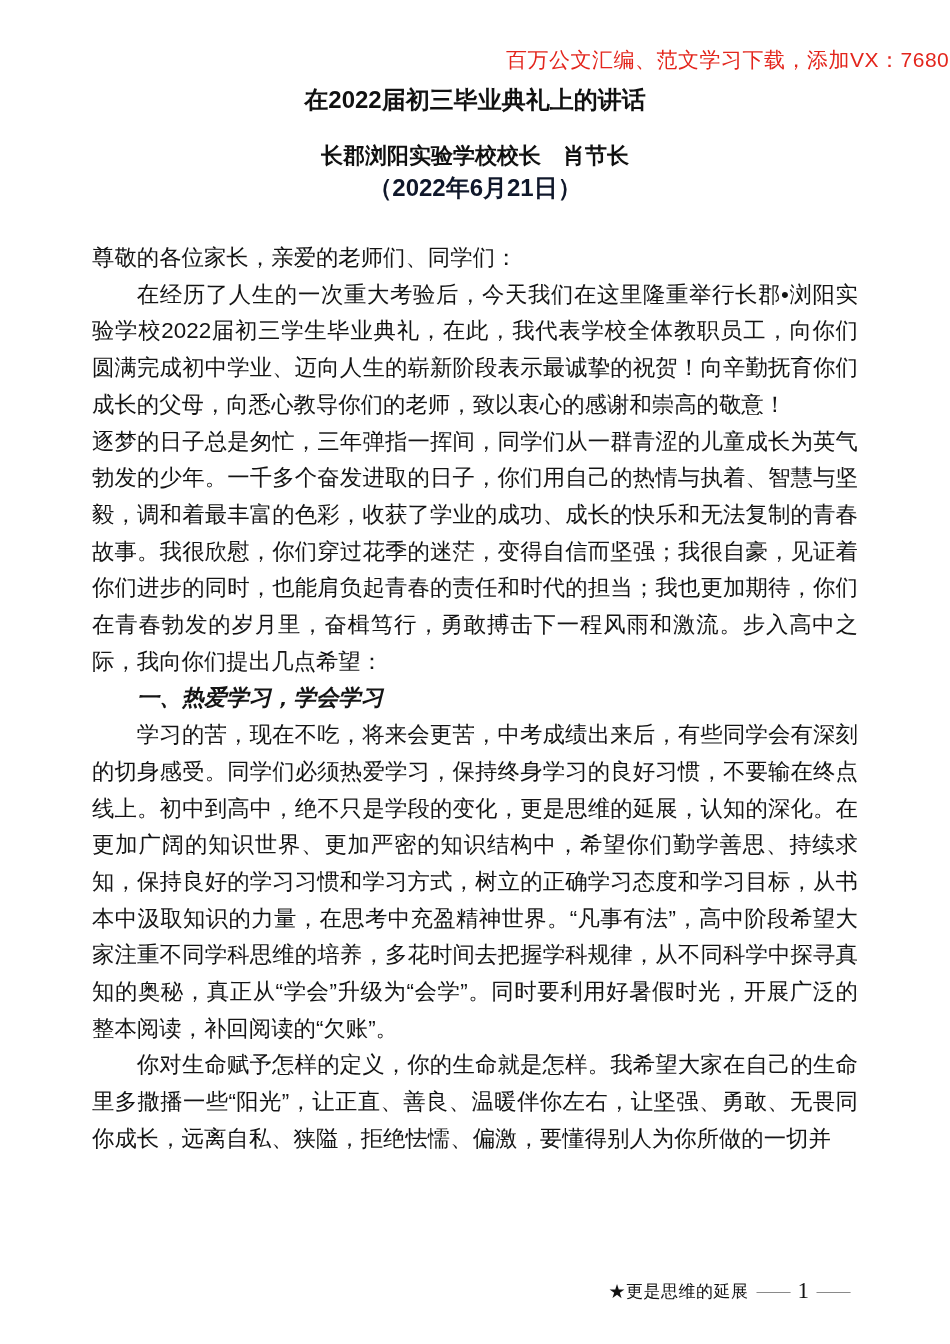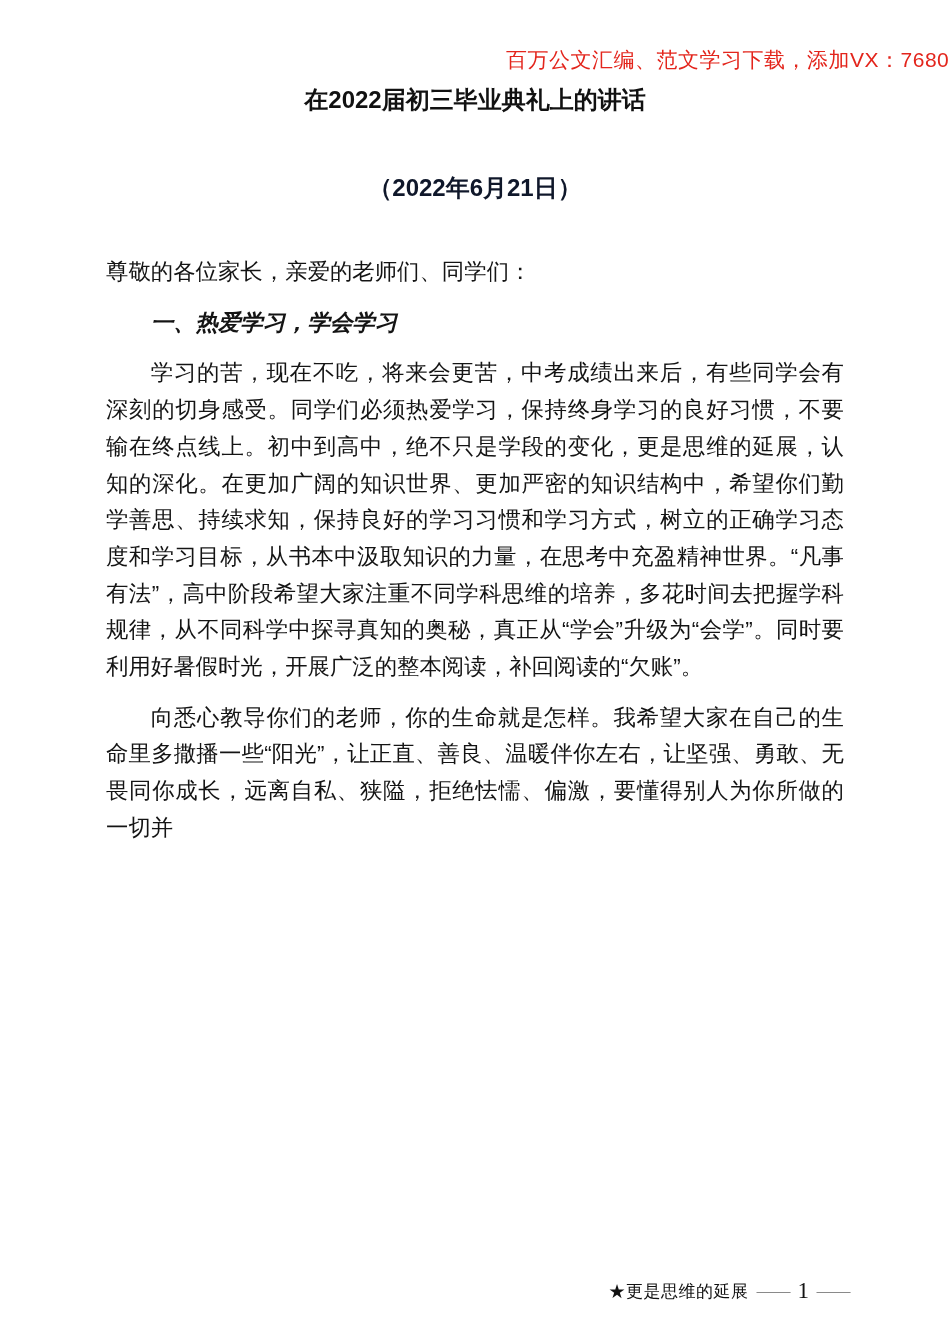--- a/index.html
+++ b/index.html
@@ -64,21 +64,21 @@
     position: absolute;
     top: 240px;
     left: 92px;
     width: 766px;
     font-size: 22.4px;
     line-height: 36.7px;
     text-align: justify;
     color: #141414;
   }
   .content p {
-    margin: 14px;
+    margin: 0;
     padding: 0;
   }
   .content p.indent {
     text-indent: 2em;
   }
   .content p.heading {
     font-weight: bold;
     font-style: italic;
   }
   .footer {
@@ -110,28 +110,31 @@
 </style>
 </head>
 <body>
 
 <div class="page">
 
   <div class="watermark">百万公文汇编、范文学习下载，添加VX：76807688</div>
 
   <div class="doc-title">在2022届初三毕业典礼上的讲话</div>
 
+  <div class="doc-subtitle">长郡浏阳实验学校校长　肖节长</div>
 
   <div class="doc-date">（2022年6月21日）</div>
 
   <div class="content">
     <p class="no-indent">尊敬的各位家长，亲爱的老师们、同学们：</p>
+    <p class="indent">在经历了人生的一次重大考验后，今天我们在这里隆重举行长郡•浏阳实验学校2022届初三学生毕业典礼，在此，我代表学校全体教职员工，向你们圆满完成初中学业、迈向人生的崭新阶段表示最诚挚的祝贺！向辛勤抚育你们成长的父母，向悉心教导你们的老师，致以衷心的感谢和崇高的敬意！</p>
+    <p class="no-indent">逐梦的日子总是匆忙，三年弹指一挥间，同学们从一群青涩的儿童成长为英气勃发的少年。一千多个奋发进取的日子，你们用自己的热情与执着、智慧与坚毅，调和着最丰富的色彩，收获了学业的成功、成长的快乐和无法复制的青春故事。我很欣慰，你们穿过花季的迷茫，变得自信而坚强；我很自豪，见证着你们进步的同时，也能肩负起青春的责任和时代的担当；我也更加期待，你们在青春勃发的岁月里，奋楫笃行，勇敢搏击下一程风雨和激流。步入高中之际，我向你们提出几点希望：</p>
     <p class="indent heading">一、热爱学习，学会学习</p>
     <p class="indent">学习的苦，现在不吃，将来会更苦，中考成绩出来后，有些同学会有深刻的切身感受。同学们必须热爱学习，保持终身学习的良好习惯，不要输在终点线上。初中到高中，绝不只是学段的变化，更是思维的延展，认知的深化。在更加广阔的知识世界、更加严密的知识结构中，希望你们勤学善思、持续求知，保持良好的学习习惯和学习方式，树立的正确学习态度和学习目标，从书本中汲取知识的力量，在思考中充盈精神世界。“凡事有法”，高中阶段希望大家注重不同学科思维的培养，多花时间去把握学科规律，从不同科学中探寻真知的奥秘，真正从“学会”升级为“会学”。同时要利用好暑假时光，开展广泛的整本阅读，补回阅读的“欠账”。</p>
-    <p class="indent">向悉心教导你们的老师，你的生命就是怎样。我希望大家在自己的生命里多撒播一些“阳光”，让正直、善良、温暖伴你左右，让坚强、勇敢、无畏同你成长，远离自私、狭隘，拒绝怯懦、偏激，要懂得别人为你所做的一切并</p>
+    <p class="indent">你对生命赋予怎样的定义，你的生命就是怎样。我希望大家在自己的生命里多撒播一些“阳光”，让正直、善良、温暖伴你左右，让坚强、勇敢、无畏同你成长，远离自私、狭隘，拒绝怯懦、偏激，要懂得别人为你所做的一切并</p>
   </div>
 
   <div class="footer">
     <span class="brand">★更是思维的延展</span>
     <span class="dash">—</span>
     <span class="page-num">1</span>
     <span class="dash">—</span>
   </div>
 
 </div>

